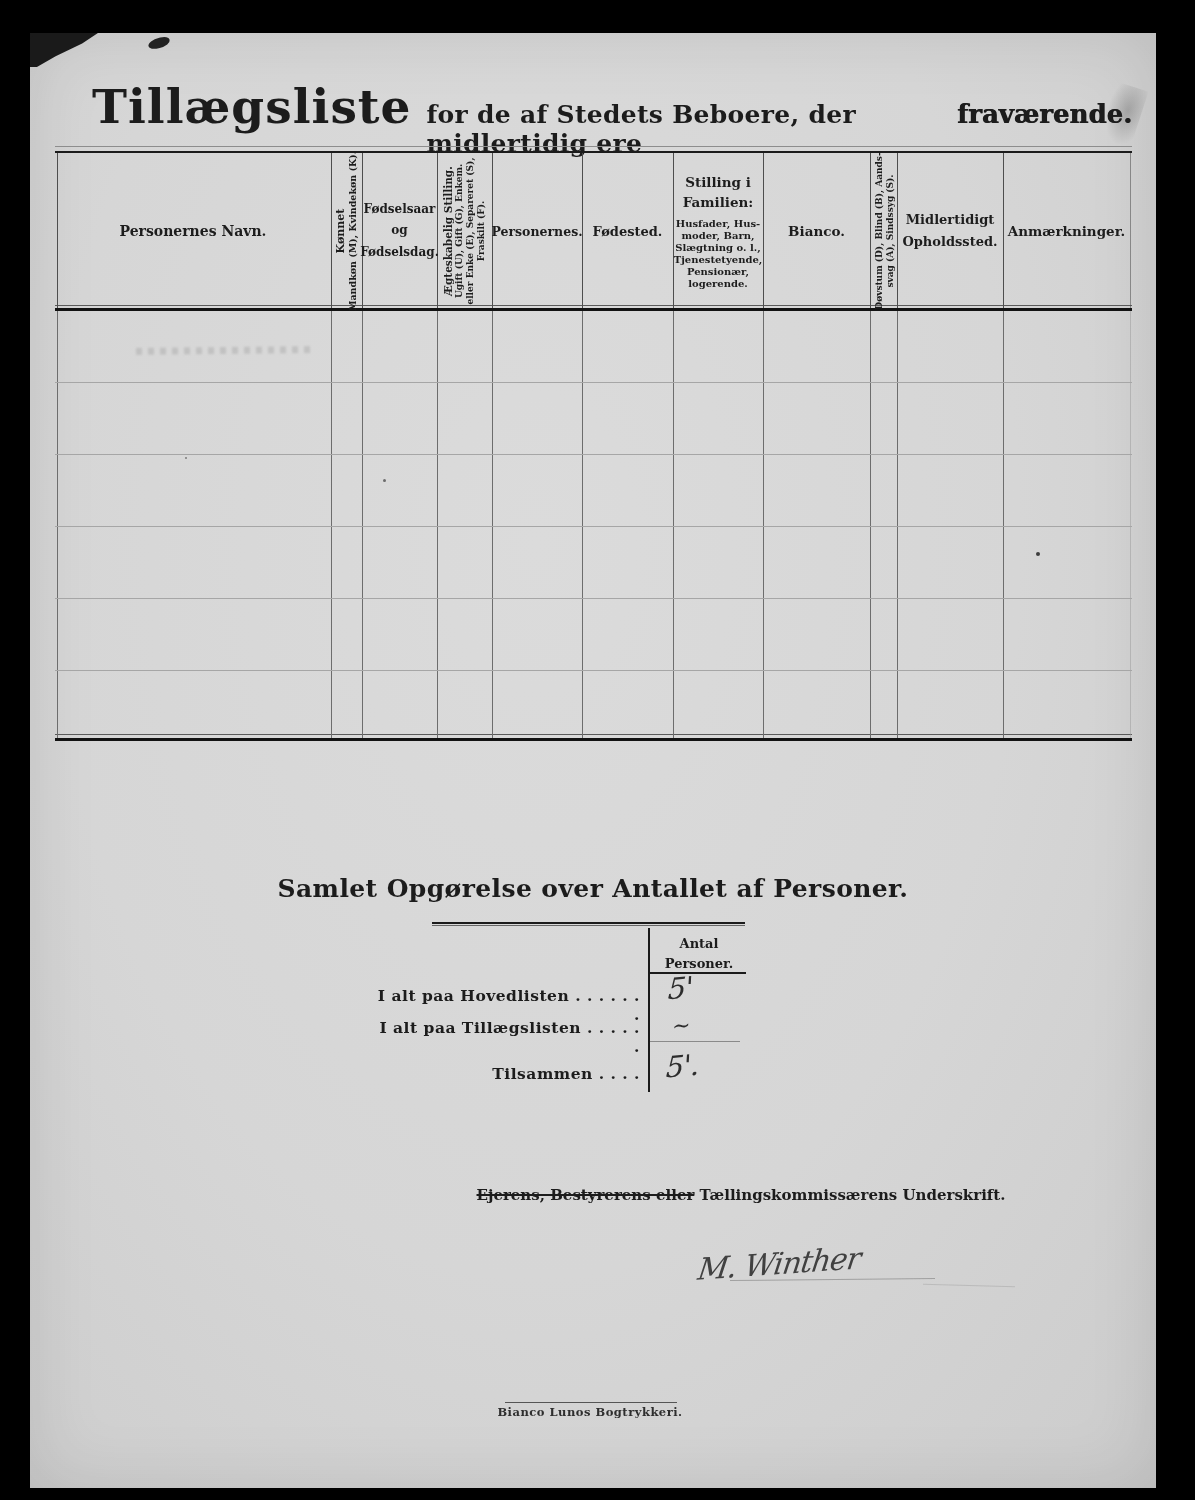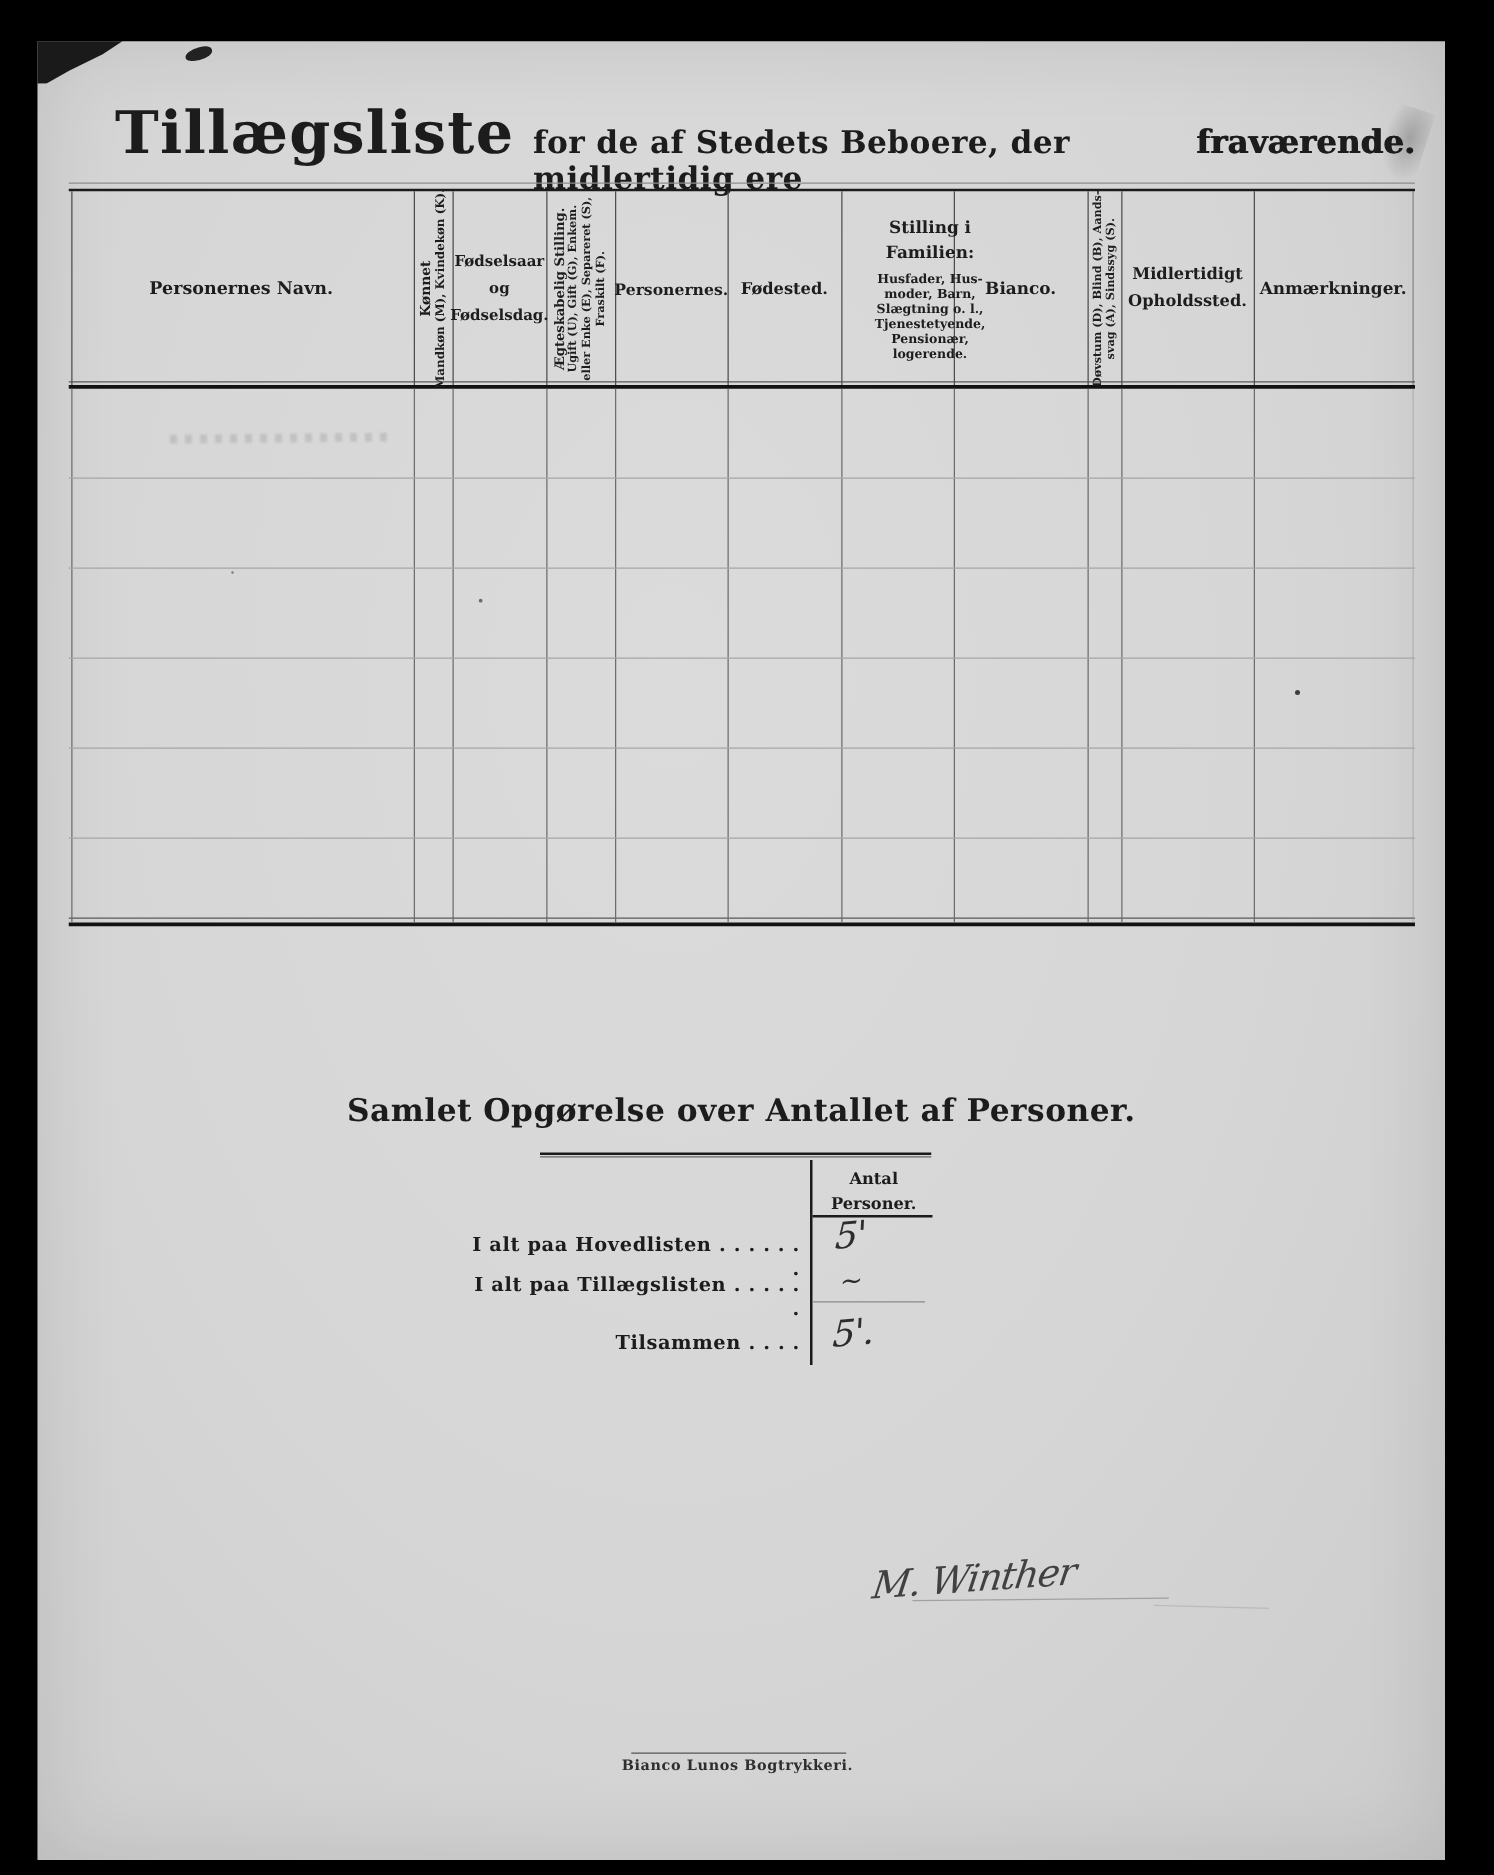--- a/index.html
+++ b/index.html
@@ -131,21 +131,21 @@
   </div>
 
   <div class="hdr-cell" style="left:462px; width:90px; font-size:12.5px;">
     <span>Personernes.</span>
   </div>
 
   <div class="hdr-cell" style="left:552px; width:91px; font-size:13px;">
     <span>Fødested.</span>
   </div>
 
-  <div class="hdr-cell" style="left:669px; width:90px;">
+  <div class="hdr-cell" style="left:643px; width:90px;">
     <span class="pre" style="font-size:13.5px; line-height:1.5;">Stilling i
 Familien:</span>
     <span class="pre" style="font-size:10px; line-height:1.2; margin-top:6px;">Husfader, Hus-
 moder, Barn,
 Slægtning o. l.,
 Tjenestetyende,
 Pensionær,
 logerende.</span>
   </div>
 
@@ -180,20 +180,24 @@
 
   <div class="sum-label" style="top:985px;">I alt paa Tillægslisten  . . . . . .</div>
   <div class="sum-label" style="top:953px;">I alt paa Hovedlisten . . . . . . .</div>
   <div class="sum-label" style="top:1031px;">Tilsammen . . . .</div>
 
   <div class="handwrite" style="left:638px; top:938px; font-size:29px;">5'</div>
   <div class="handwrite" style="left:642px; top:980px; font-size:22px;">~</div>
   <div class="hline" style="left:620px; top:1008px; width:90px; background:#8a8a8a;"></div>
   <div class="handwrite" style="left:636px; top:1016px; font-size:29px;">5'.</div>
 
+  <div class="caption" style="top:1153px;">
+    <span class="struck">Ejerens, Bestyrerens eller</span>
+    <span>Tællingskommissærens Underskrift.</span>
+  </div>
 
   <div class="handwrite" style="left:668px; top:1213px; font-size:30px; transform:rotate(-4deg) skewX(-12deg); opacity:.88;">M. Winther</div>
   <div class="hline" style="left:700px; top:1246px; width:205px; background:#777; opacity:.55; transform:rotate(-.6deg);"></div>
   <div class="hline" style="left:893px; top:1252px; width:92px; background:#999; opacity:.4; transform:rotate(1.5deg);"></div>
 
   <div class="hline" style="left:475px; top:1369px; width:172px; background:#555;"></div>
   <div class="abs" style="left:455px; top:1372px; width:210px; text-align:center; font-size:11.5px; font-weight:bold; color:#2e2e2e; letter-spacing:.5px;">Bianco Lunos Bogtrykkeri.</div>
 
 </div>
 

